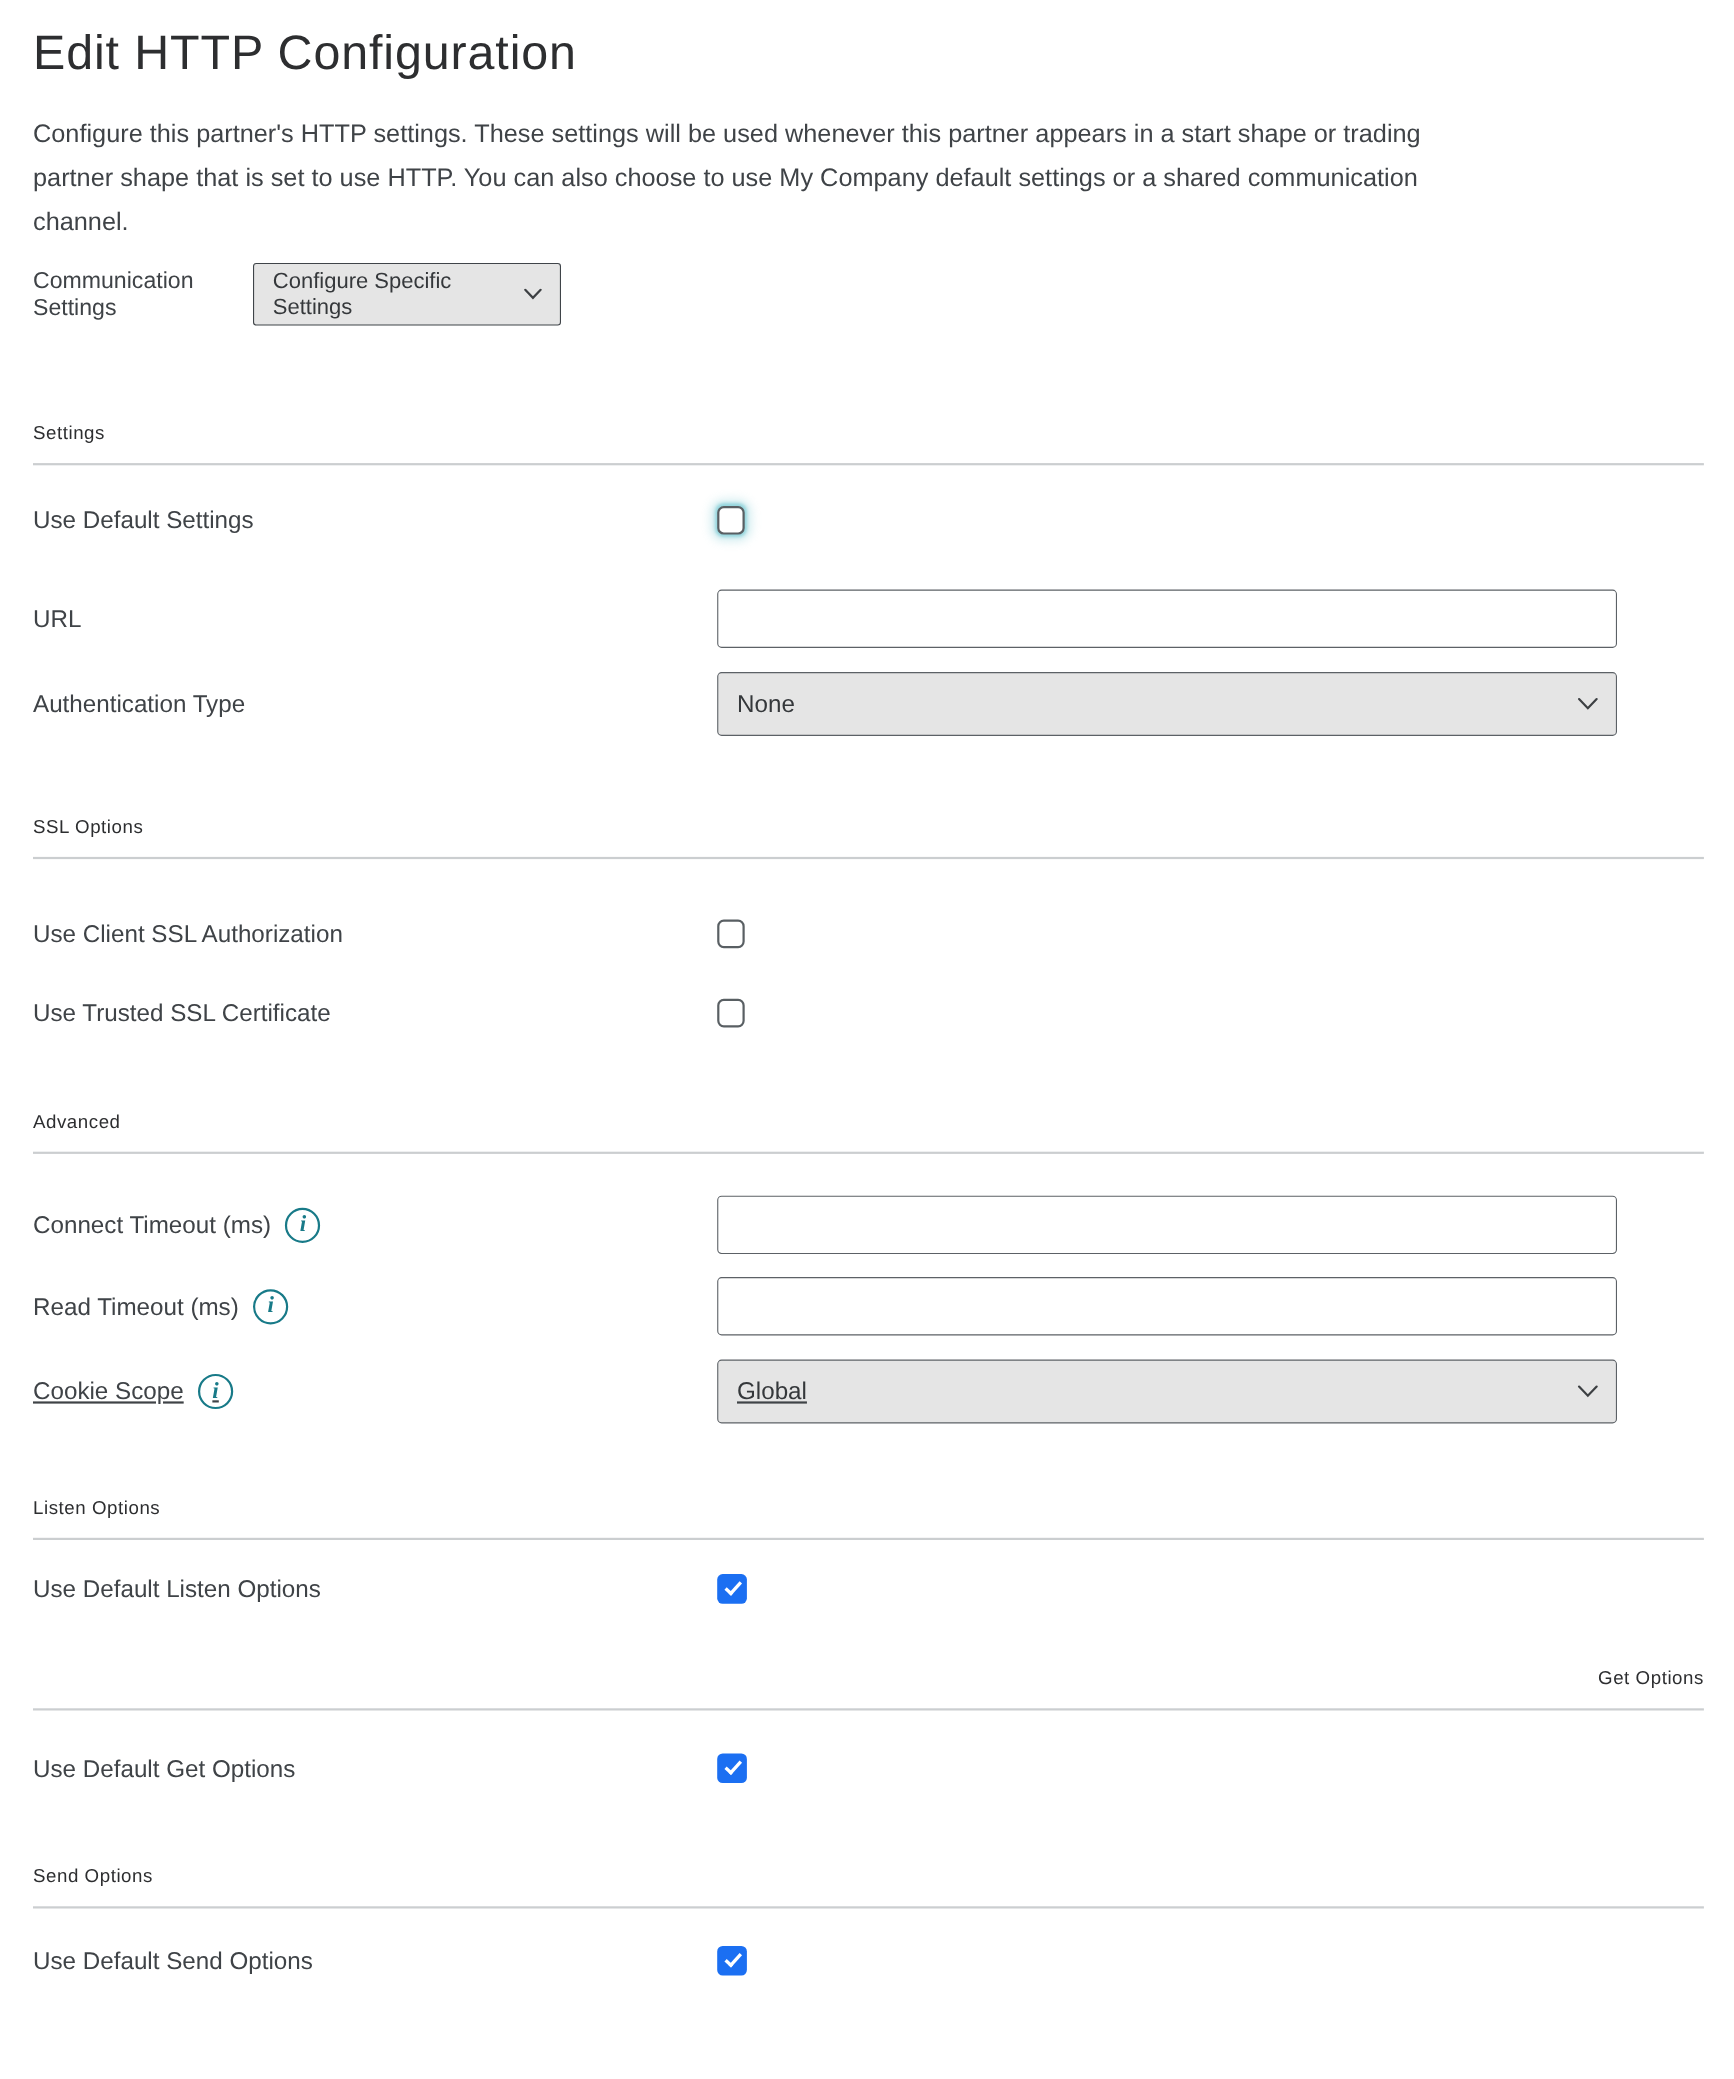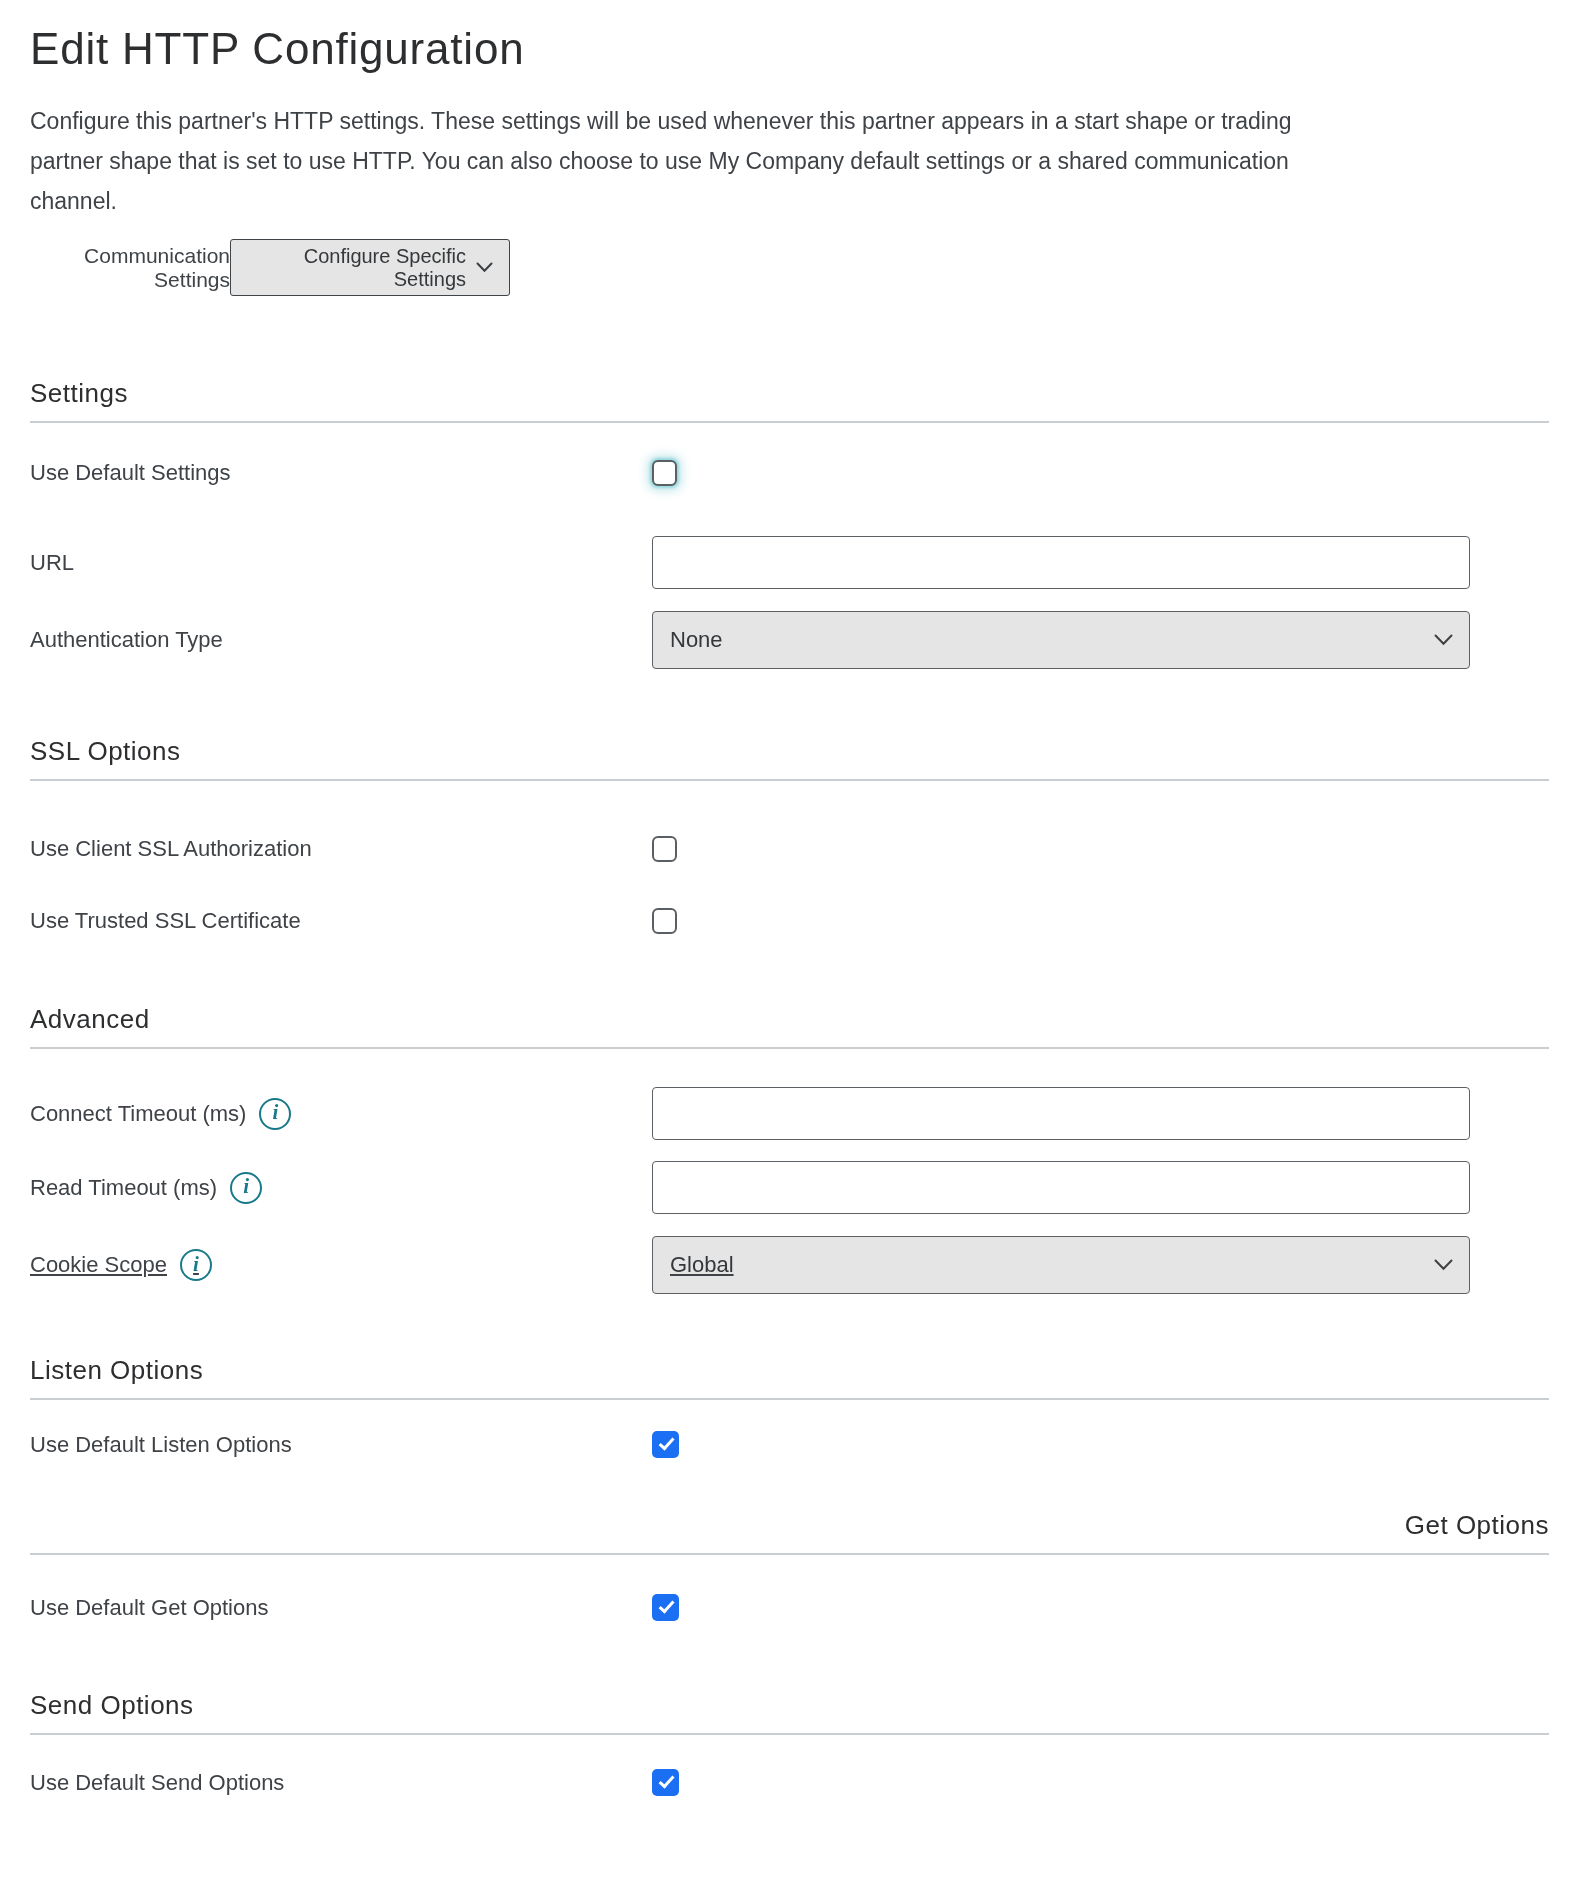--- a/index.html
+++ b/index.html
@@ -32,21 +32,21 @@
   .label {
     font-size: 22px;
     color: #3f4347;
     display: flex;
     align-items: center;
     gap: 13px;
   }
   .label-col { width: 622px; flex: 0 0 622px; }
 
   
-  .comm-row { margin-top: 18px; height: 57px; text-align: right; }
+  .comm-row { margin-top: 18px; height: 57px; }
   .comm-label { width: 200px; flex: 0 0 200px; font-size: 21px; }
   .select {
     height: 58px;
     border: 1.5px solid #5c6166;
     border-radius: 4px;
     background: #e5e5e5;
     display: flex;
     align-items: center;
     justify-content: space-between;
     padding: 0 16px 0 17px;
@@ -58,21 +58,21 @@
     border: 1.5px solid #3f4449;
     border-radius: 3px;
     font-size: 20px;
   }
   .select-text { font-size: 22px; color: #35383b; }
   .comm-select .select-text { font-size: 20px; }
   .chevron { flex: 0 0 auto; margin-left: 10px; }
 
   
   h2.section-heading {
-    font-size: 26px;
+    font-size: 17px;
     line-height: 31px;
     font-weight: 500;
     letter-spacing: 0.5px;
     color: #2d2e30;
     padding-bottom: 12px;
     border-bottom: 2px solid #cbced0;
   }
   .mt-settings { margin-top: 82px; }
   .mt-ssl      { margin-top: 67px; }
   .mt-advanced { margin-top: 70px; }

